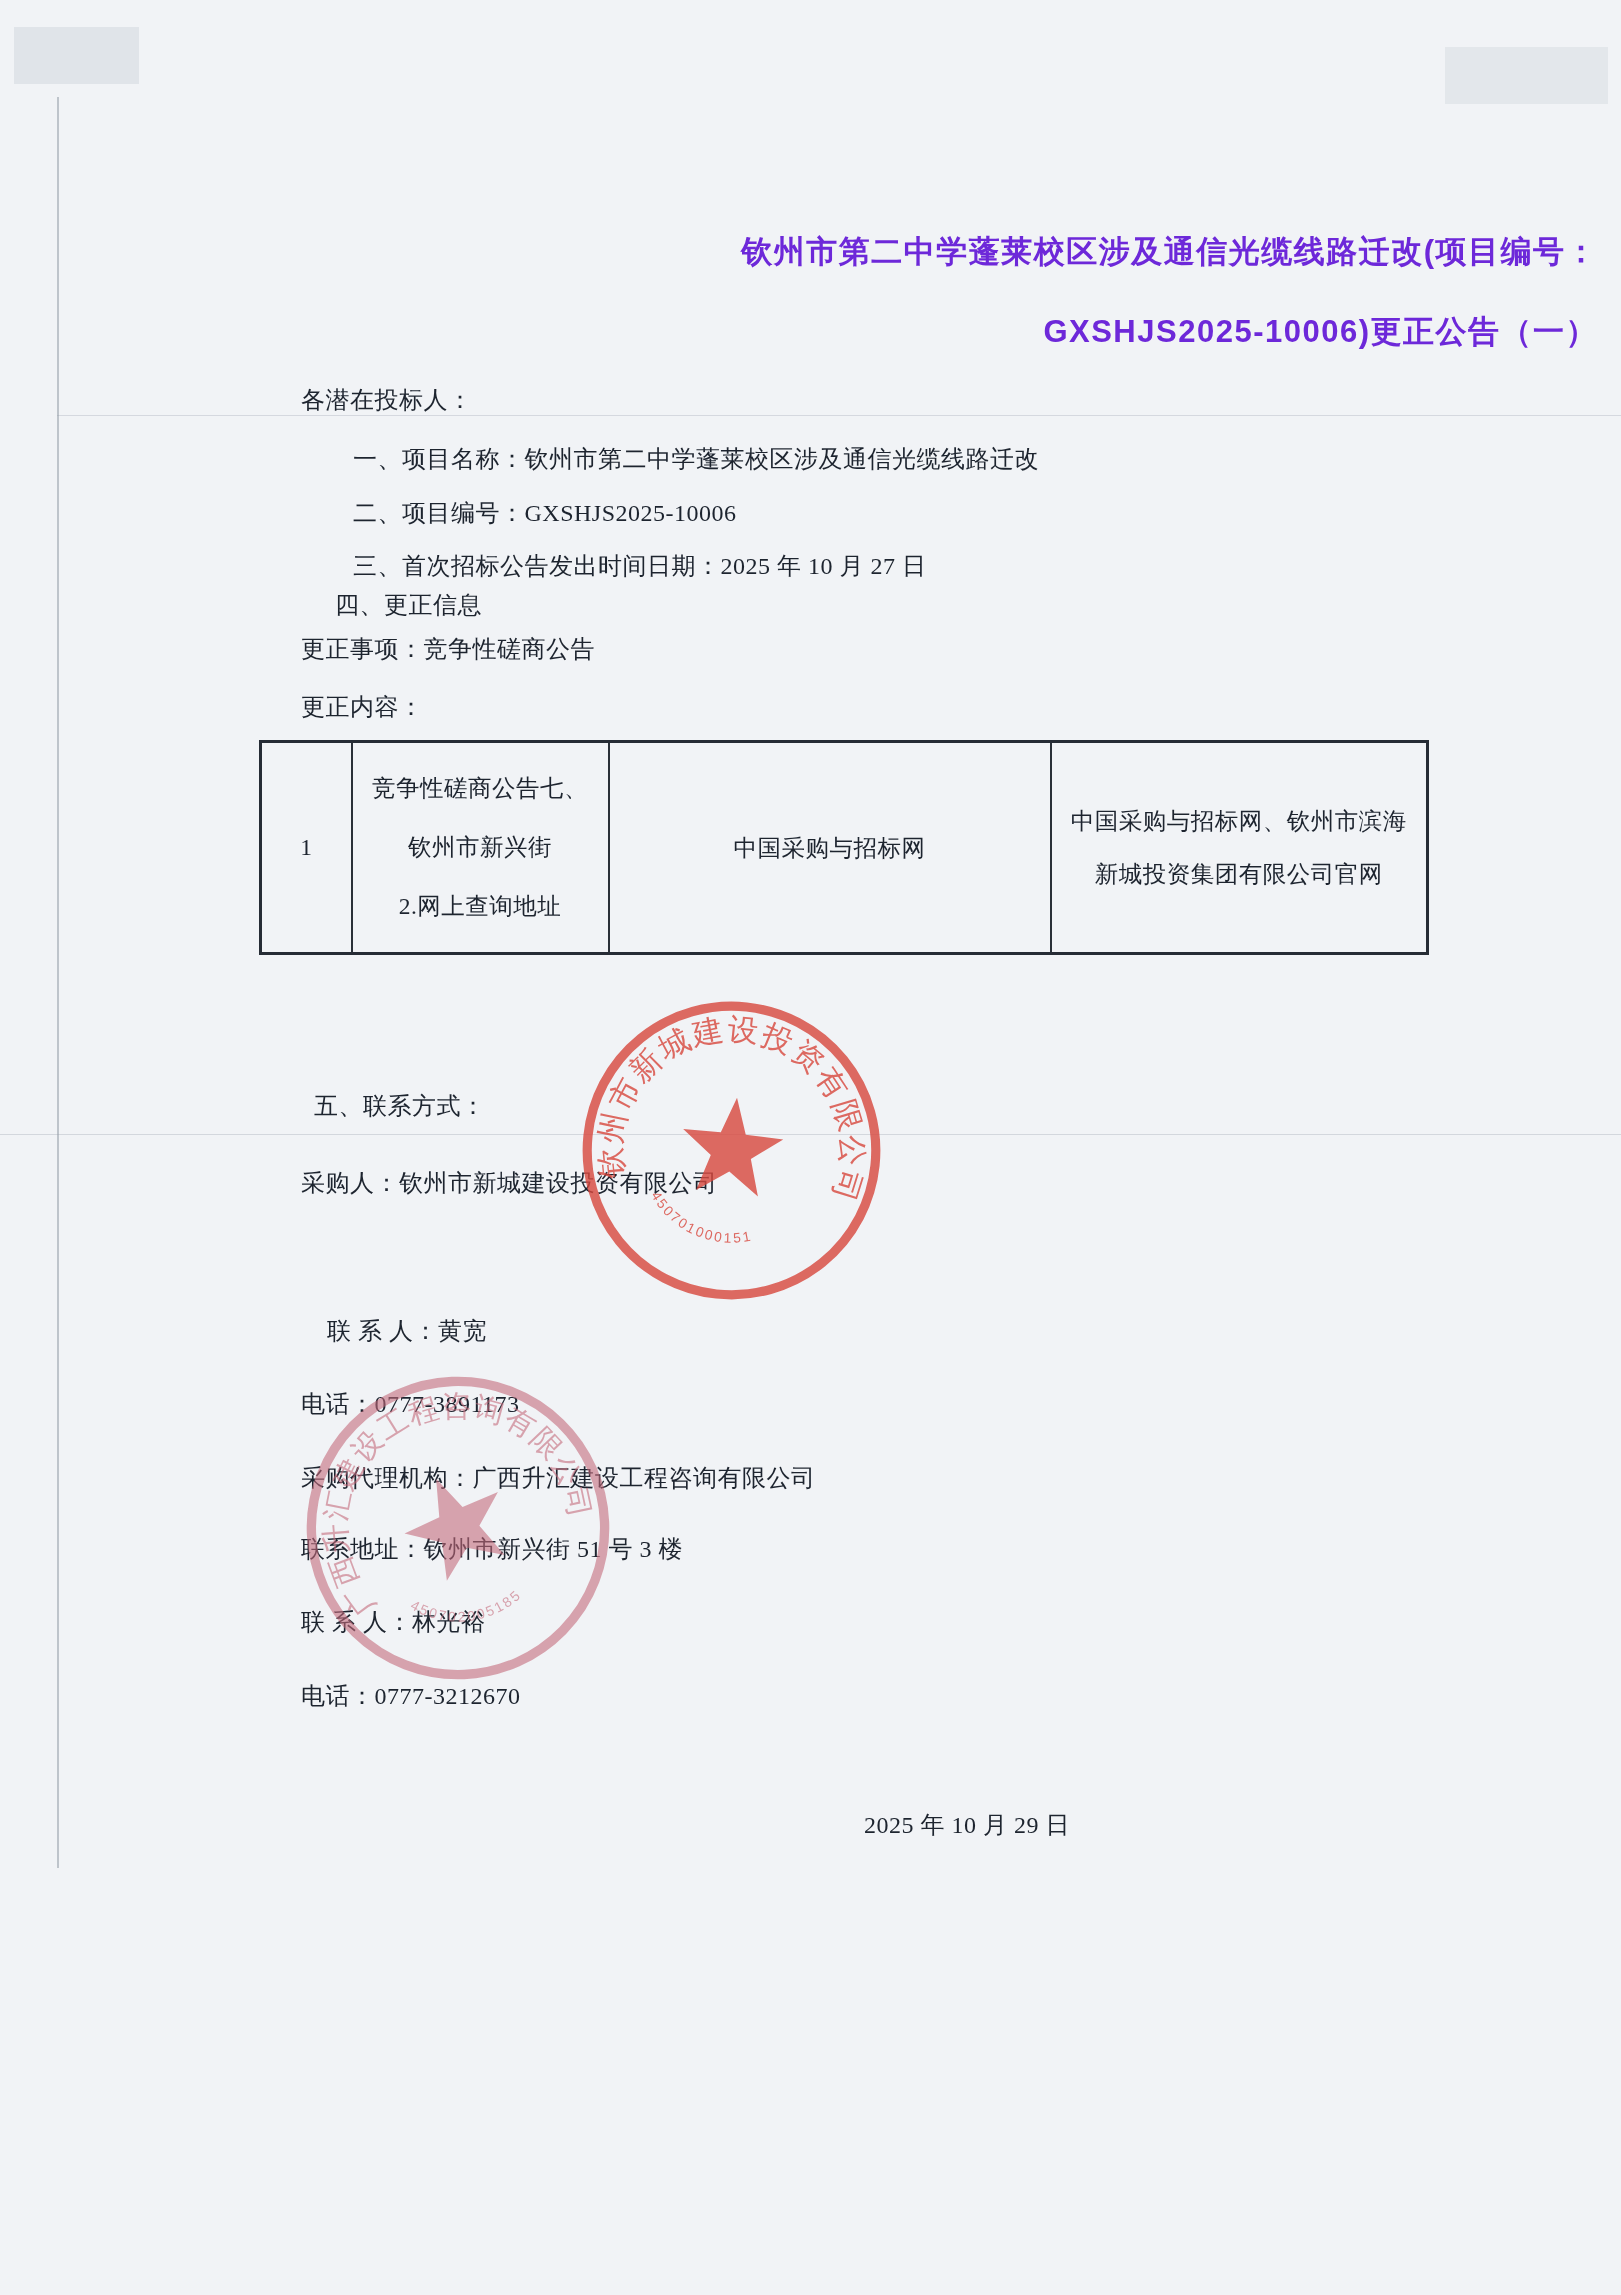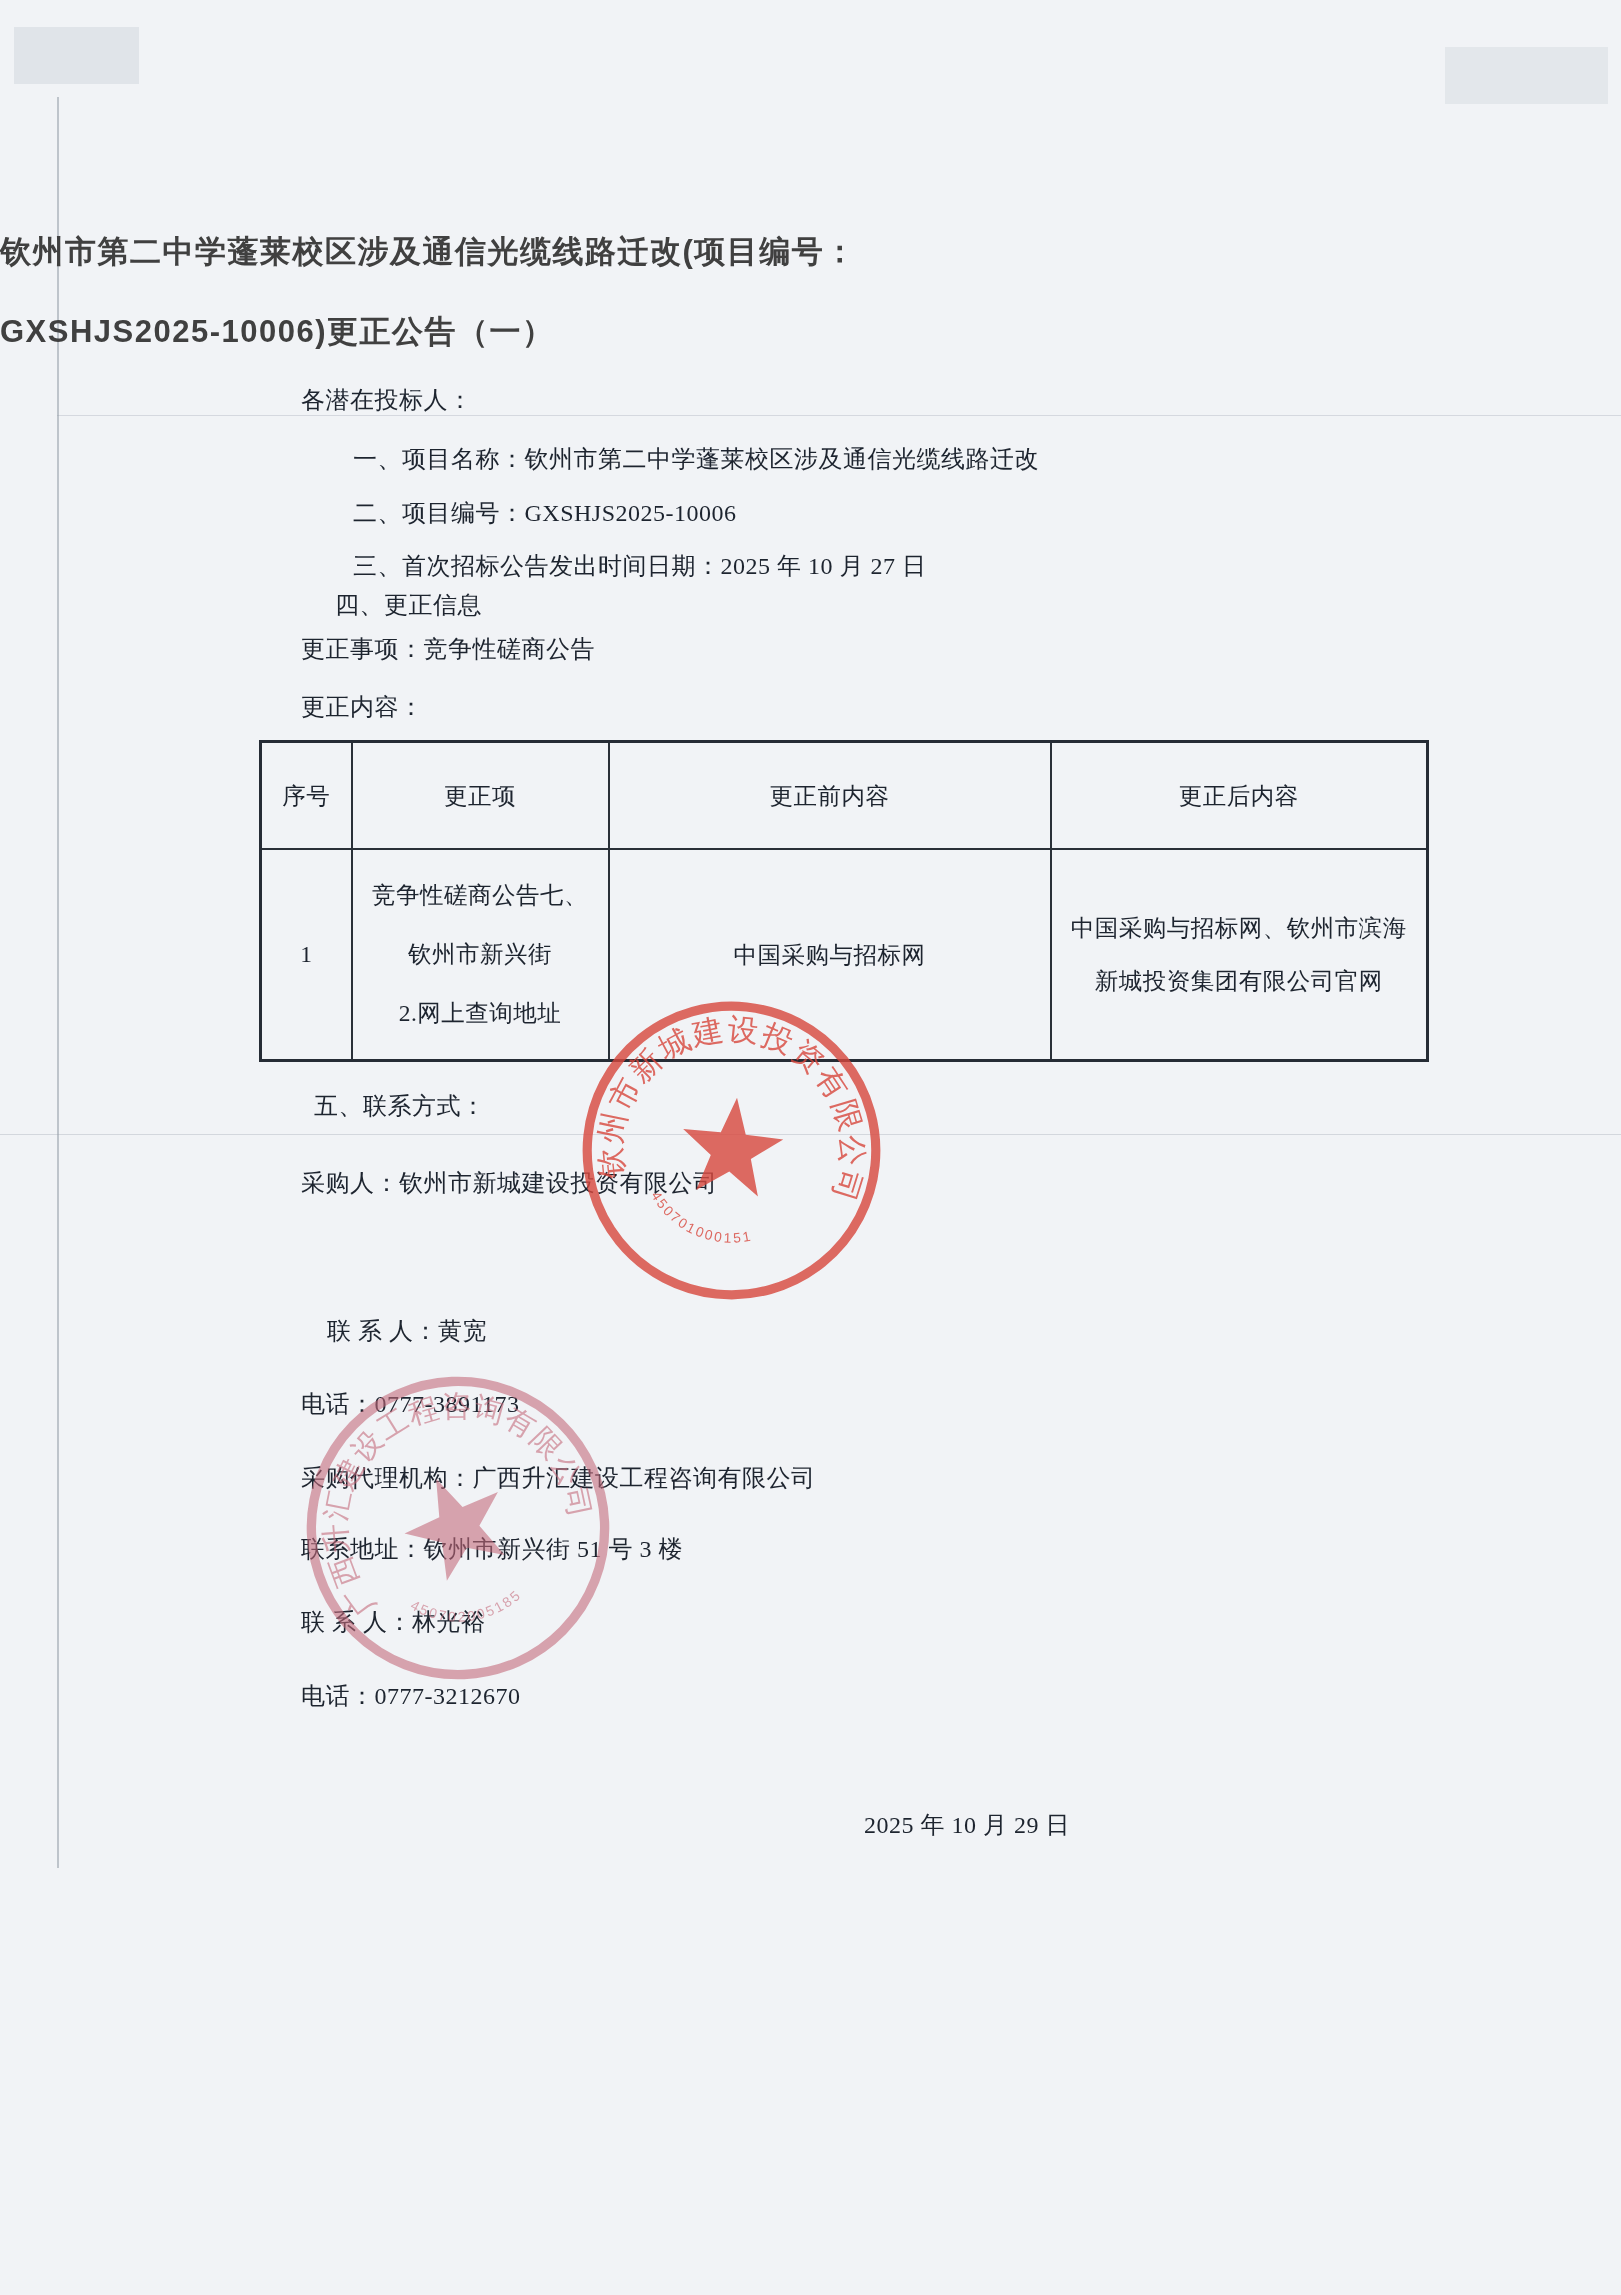--- a/index.html
+++ b/index.html
@@ -14,23 +14,23 @@
   .doc{position:absolute;left:0;top:0;width:1622px;height:2295px;}
   
   .artifact{position:absolute;pointer-events:none;}
   .corner-tl{left:14.3px;top:26.6px;width:125px;height:57px;background:#dde1e6;opacity:.85;}
   .corner-tr{left:1445px;top:47px;width:163px;height:57px;background:#e0e4e9;opacity:.85;}
   .edge-v{left:57px;top:97px;width:1.5px;height:1771px;background:rgba(148,156,168,.55);}
   .scanline-1{left:57px;top:415px;width:1565px;height:1px;background:rgba(148,156,168,.30);}
   .scanline-2{left:0;top:1134px;width:1622px;height:1px;background:rgba(148,156,168,.32);}
   
   .line{position:absolute;white-space:nowrap;font-size:24px;letter-spacing:0.5px;}
-  .title-line{position:absolute;left:0;width:1598px;text-align:left;
+  .title-line{position:absolute;left:0;width:1598px;text-align:right;
     font-family:"Liberation Sans", sans-serif;
-    font-weight:bold;font-size:31px;letter-spacing:1.5px;color:#404040;}
+    font-weight:bold;font-size:31px;letter-spacing:1.5px;color:#6d28d9;}
   
   .ctable{position:absolute;left:259px;top:740px;border-collapse:collapse;table-layout:fixed;width:1167px;}
   .ctable td{border:2px solid #2a3038;text-align:center;vertical-align:middle;
     font-size:23.5px;letter-spacing:0.5px;padding:0;}
   .ctable{border:3.1px solid #262c35;}
   .ctable .hrow td{height:105px;}
   .ctable .drow td{height:209px;}
   .cell-lines div{line-height:59px;}
   .cell-lines-sm div{line-height:53px;}
   
@@ -62,26 +62,20 @@
   <div class="line" style="left:301px;top:691px;">更正内容：</div>
 
   <table class="ctable">
     <colgroup>
       <col style="width:91px">
         <col style="width:257px">
         <col style="width:442px">
         <col style="width:377px">
     </colgroup>
     <tbody>
-        <tr class="hrow">
-      <td>序号</td>
-      <td>更正项</td>
-      <td>更正前内容</td>
-      <td>更正后内容</td>
-    </tr>
     <tr class="drow">
       <td>1</td>
       <td>
         <div class="cell-lines">
           <div>竞争性磋商公告七、</div>
           <div>钦州市新兴街</div>
           <div>2.网上查询地址</div>
         </div>
       </td>
       <td>中国采购与招标网</td>

